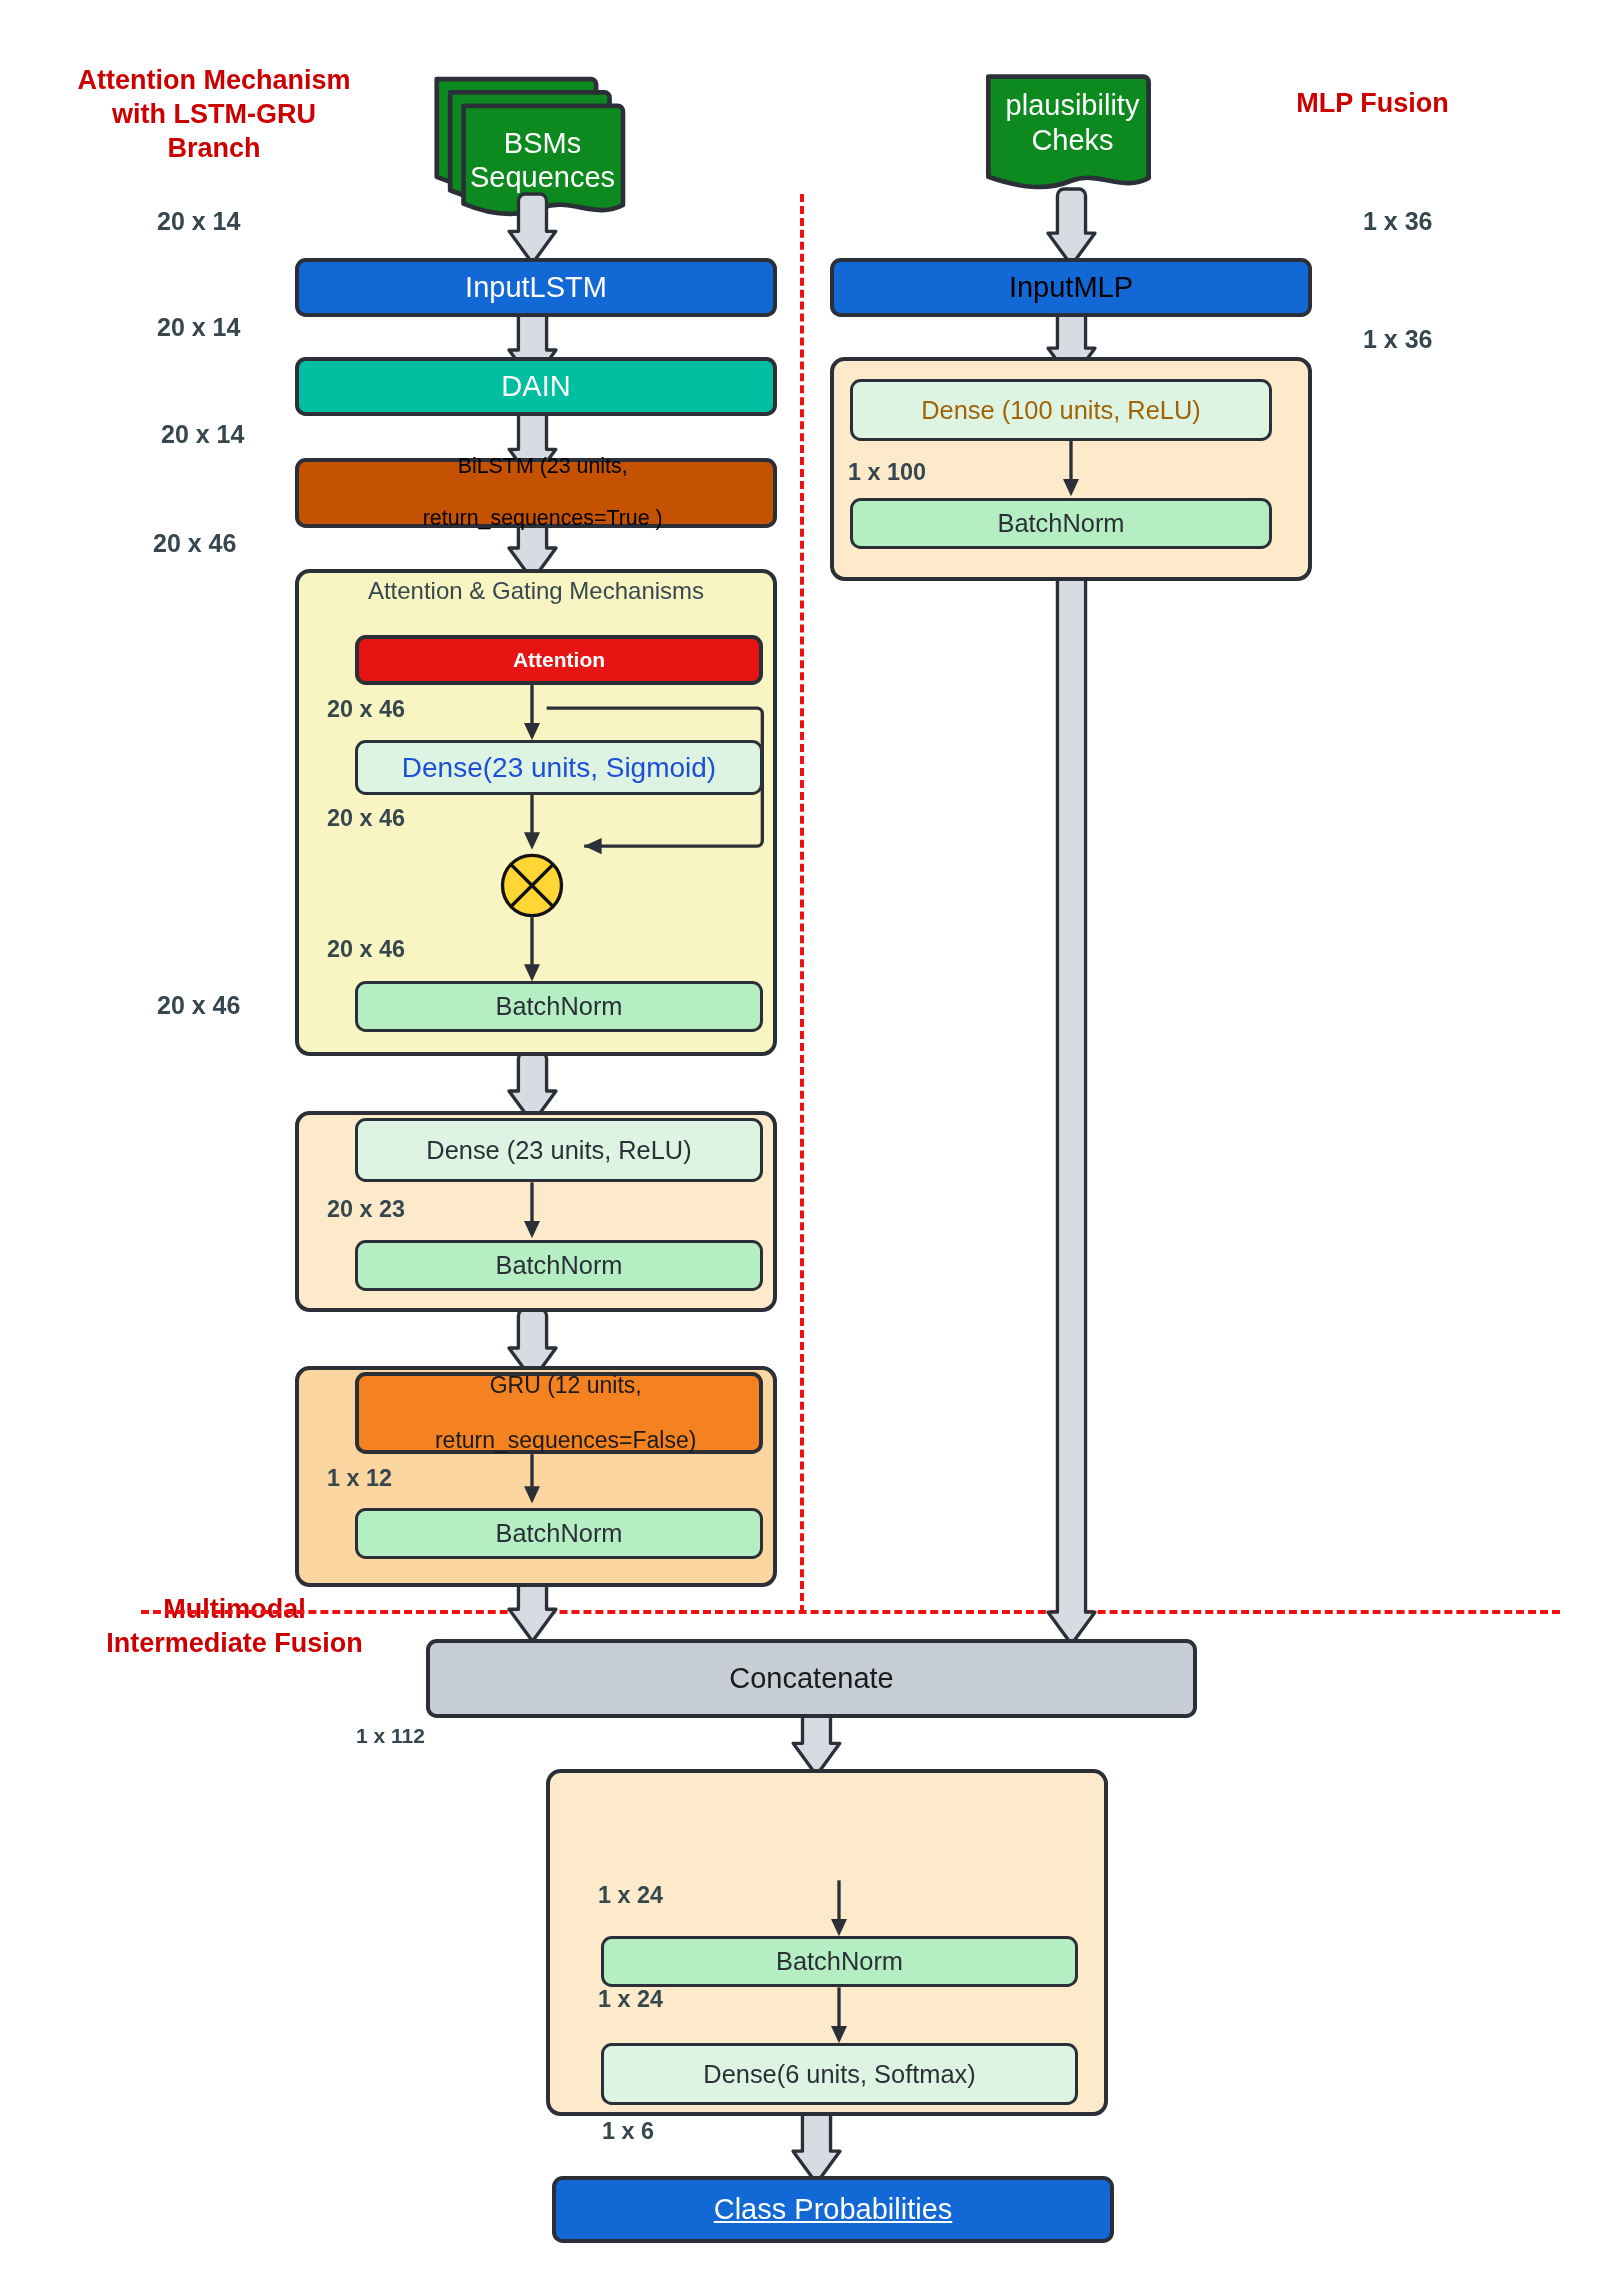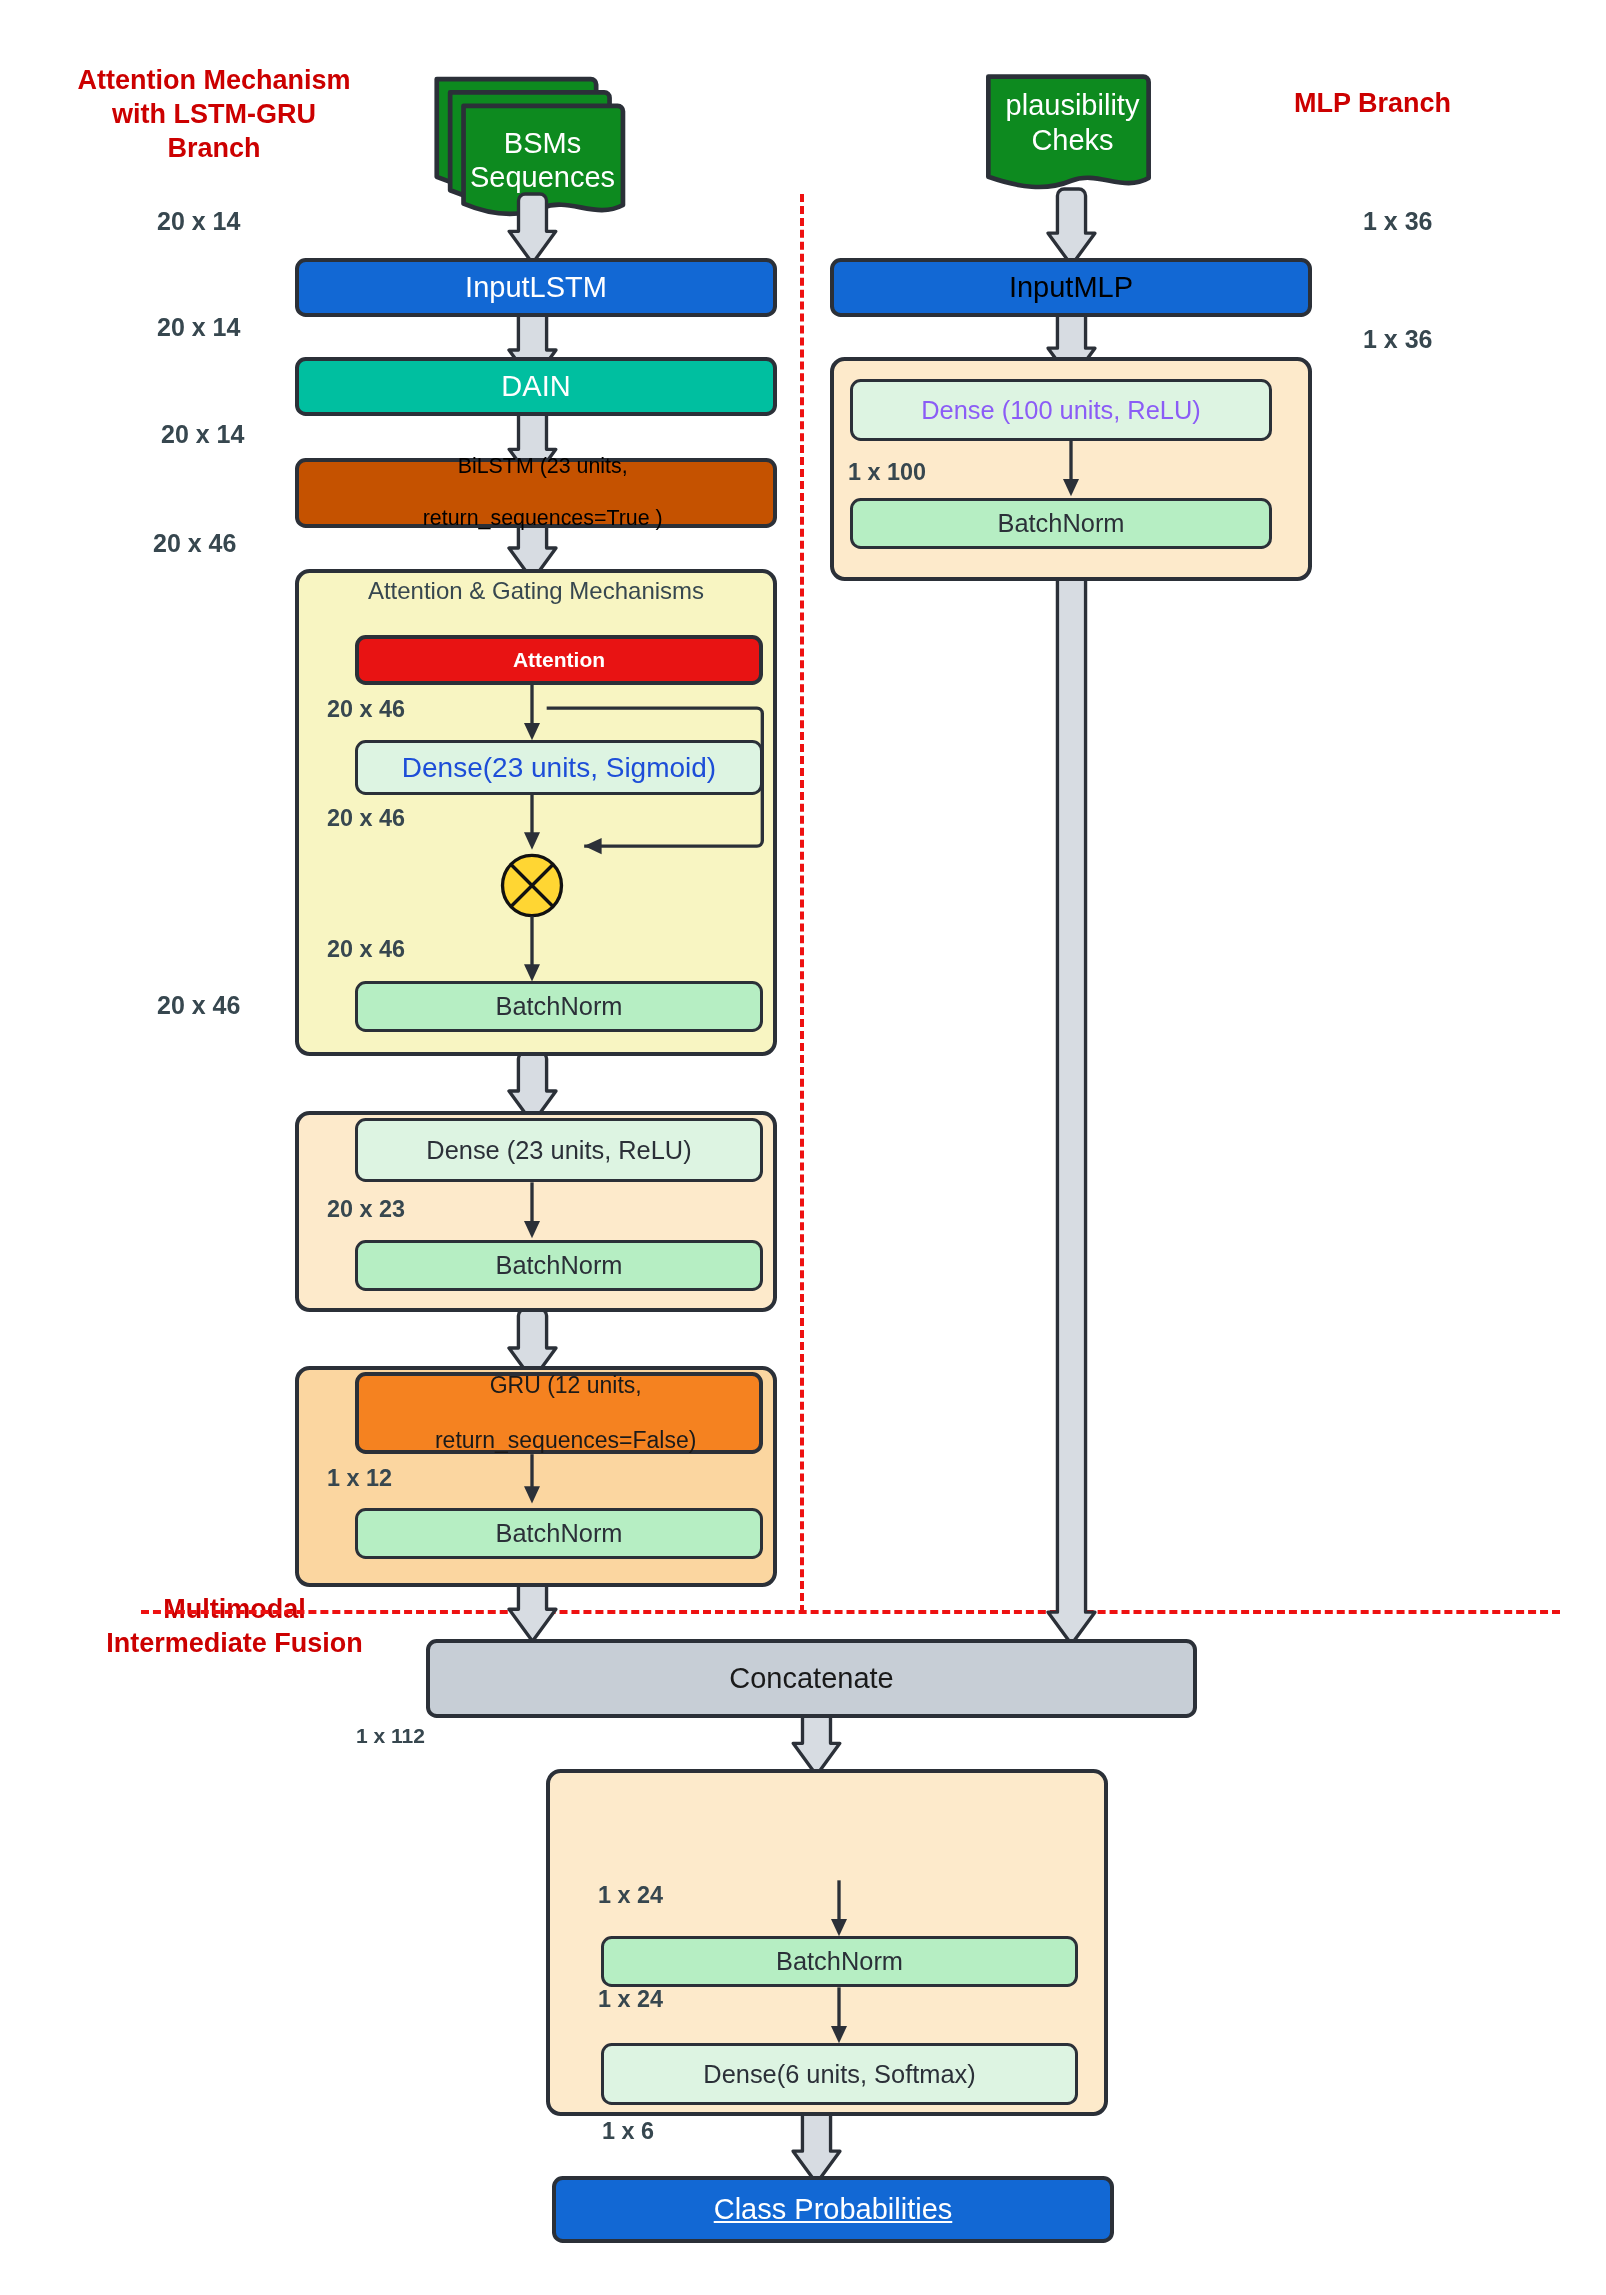--- a/index.html
+++ b/index.html
@@ -37,21 +37,21 @@
 
 <div id="stage">
 
   <div class="lbl" style="left:40px;top:64px;width:348px;font-size:27px;">
     <div>Attention Mechanism</div>
     <div>with LSTM-GRU</div>
     <div>Branch</div>
   </div>
 
   <div class="lbl" style="left:1232px;top:87px;width:281px;font-size:27px;">
-    <div>MLP Branch</div>
+    <div>MLP Fusion</div>
   </div>
 
   <div class="lbl" style="left:74px;top:1593px;width:321px;font-size:27px;">
     <div>Multimodal</div>
     <div>Intermediate Fusion</div>
   </div>
 
   <div class="dash-v" style="left:800px;top:194px;height:1419px;"></div>
   <div class="dash-h" style="left:141px;top:1610px;width:1419px;"></div>
 
@@ -255,21 +255,21 @@
   <div class="node" style="left:355px;top:1508px;width:408px;height:51px;background:#b6eec3;color:#2b3038;font-size:25.4px;border-width:3.3px;">
     <span>BatchNorm</span>
   </div>
 
   <div class="node" style="left:830px;top:258px;width:482px;height:59px;background:#1268d4;color:#000000;font-size:29px;">
     <span>InputMLP</span>
   </div>
 
   <div class="grp" style="left:830px;top:357px;width:482px;height:224px;background:#fdeacb;"></div>
 
-  <div class="node" style="left:850px;top:379px;width:422px;height:62px;background:#ddf4e2;color:#8b5cf6;font-size:25.4px;border-width:3.3px;">
+  <div class="node" style="left:850px;top:379px;width:422px;height:62px;background:#ddf4e2;color:#a16207;font-size:25.4px;border-width:3.3px;">
     <span>Dense (100 units, ReLU)</span>
   </div>
 
   <div class="tarrow" style="left:1061px;top:440px;">
     <svg width="20" height="58" viewBox="0 0 30 86">
       <line x1="15" y1="0" x2="15" y2="66" stroke="#2b3038" stroke-width="5"></line>
       <path d="M15 84 l-12 -26 h24 z" fill="#2b3038"></path>
     </svg>
   </div>
 

